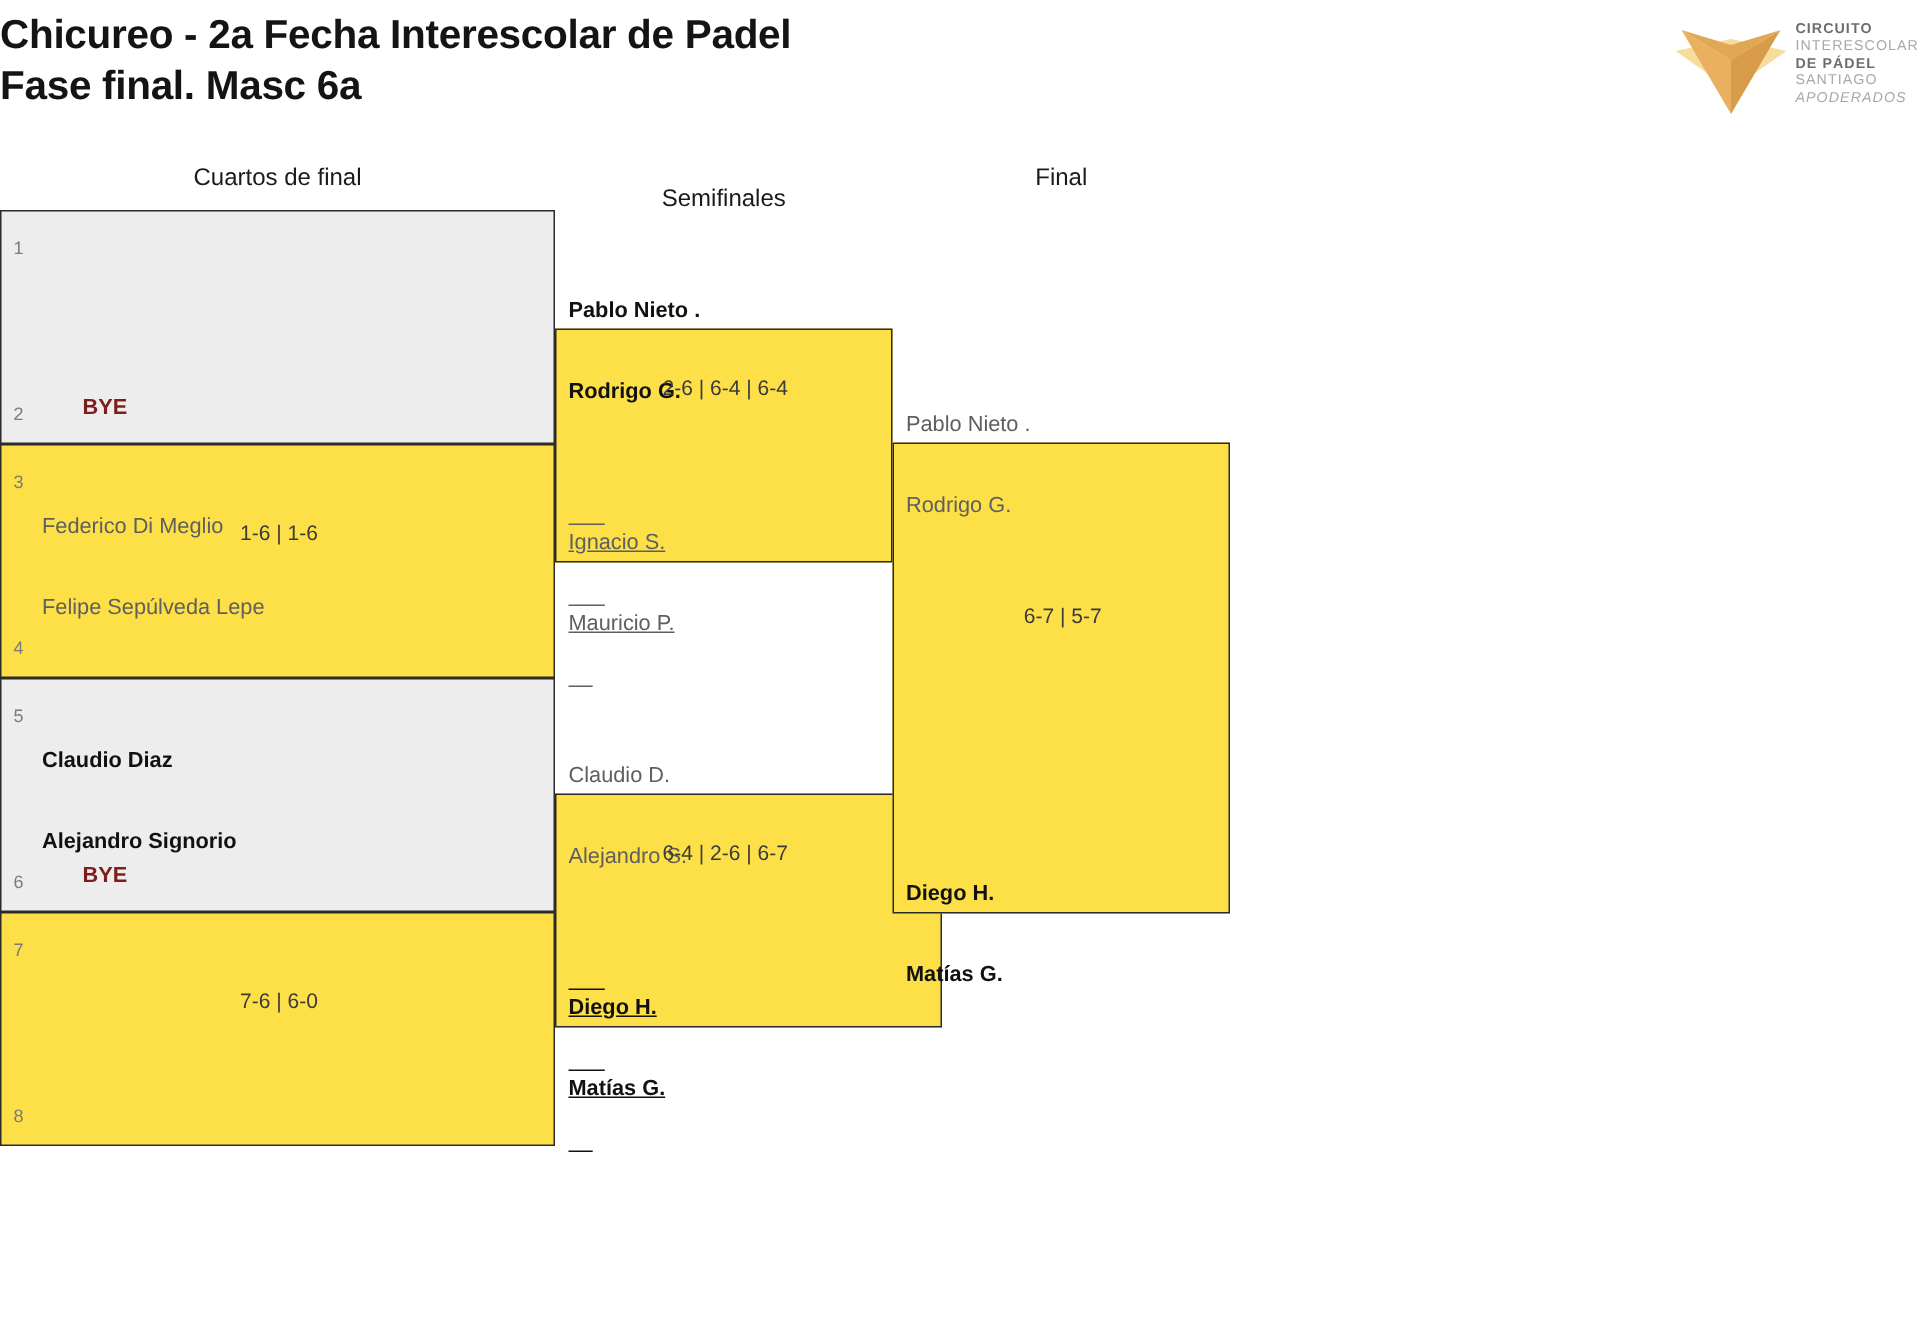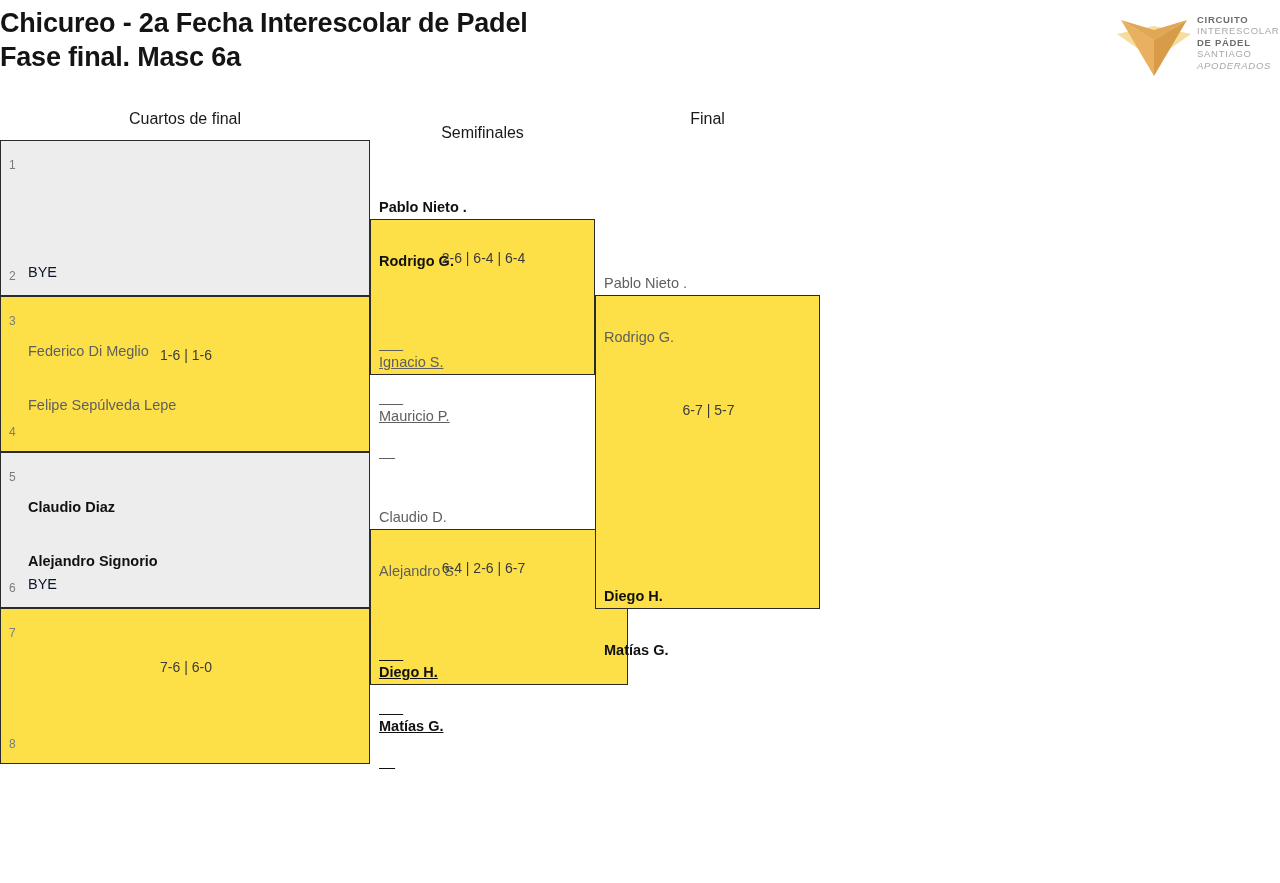--- a/index.html
+++ b/index.html
@@ -49,21 +49,21 @@
 
   .seed {
     position: absolute; font-size: 12px; color: #7b7b7b;
     width: 22px; text-align: left; left: 8px;
   }
   .team {
     position: absolute; font-size: 14.5px; line-height: 18px; white-space: pre;
   }
   .team.win { font-weight: 700; color: #111111; }
   .team.lose { font-weight: 400; color: #5f5f5f; }
-  .team.bye { font-weight: 400; color: #0f172a; }
+  .team.bye { font-weight: 700; color: #7f1d1d; margin-left: 27px; }
   .score {
     position: absolute; font-size: 14px; color: #3a3a3a;
     text-align: center; white-space: nowrap;
   }
 
   
   #qf1 { left: 0; top: 140px;  width: 370px; height: 156px; }
   #qf2 { left: 0; top: 296px;  width: 370px; height: 156px; }
   #qf3 { left: 0; top: 452px;  width: 370px; height: 156px; }
   #qf4 { left: 0; top: 608px;  width: 370px; height: 156px; }

